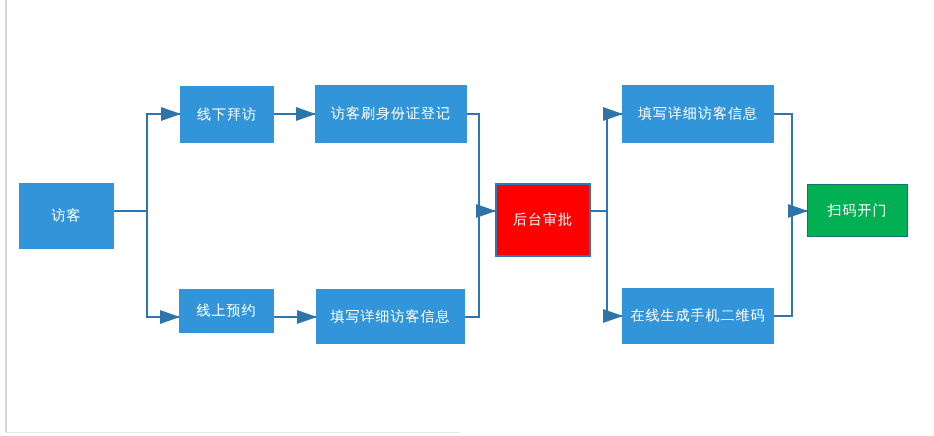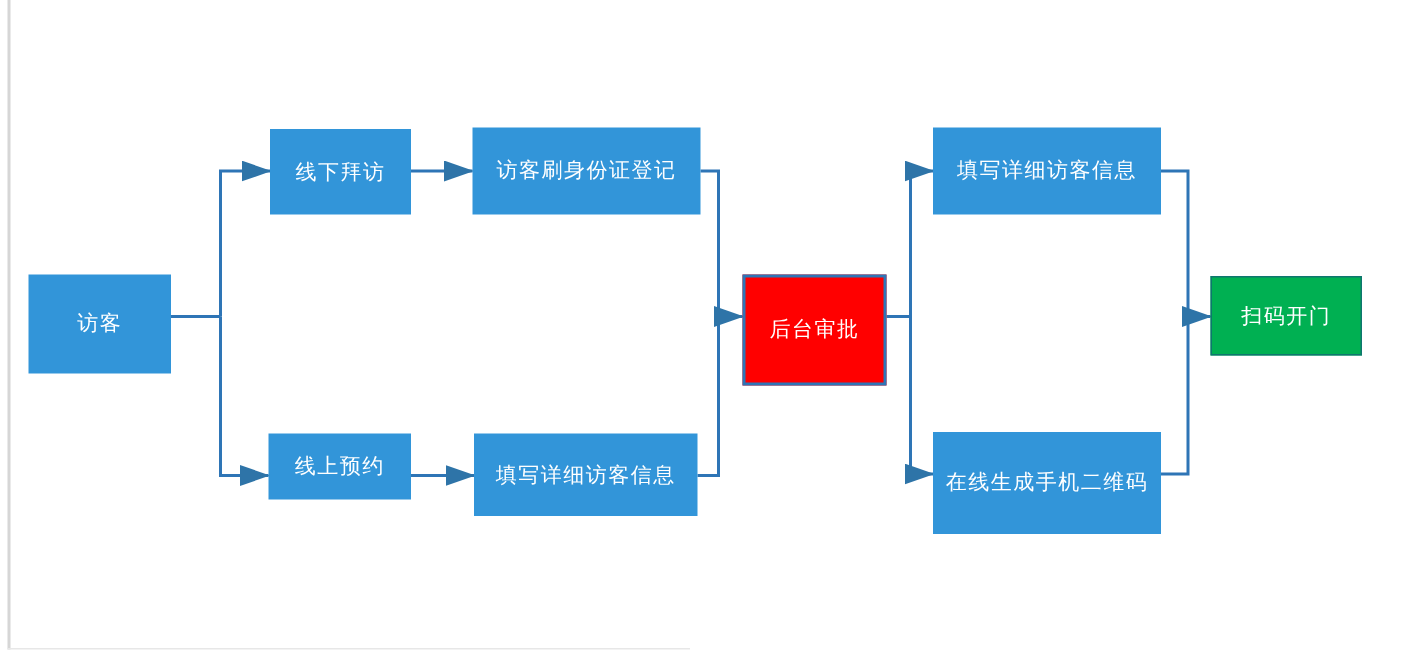--- a/index.html
+++ b/index.html
@@ -30,21 +30,21 @@
   .node.green { background:#00b052; border:1px solid #0f766e; }
 
   
   #n-visitor { left:19px;  top:183px; width:95px;  height:66px; }
   #n-offline { left:180px; top:86px;  width:94px;  height:57px; }
   #n-idreg   { left:315px; top:85px;  width:152px; height:58px; }
   #n-online  { left:179px; top:289px; width:95px;  height:44px; }
   #n-fill    { left:316px; top:289px; width:149px; height:55px; }
   #n-approve { left:495px; top:183px; width:96px;  height:74px; }
   #n-print   { left:622px; top:85px;  width:152px; height:58px; }
-  #n-mobile  { left:622px; top:288px; width:152px; height:68px; }
+  #n-mobile  { left:622px; top:288px; width:152px; height:56px; }
   #n-scan    { left:807px; top:184px; width:101px; height:53px; }
 
   
   #edge-left {
     position:absolute; z-index:0;
     left:5px; top:0; width:2px; height:433px;
     background:#d6d6d6;
   }
   #edge-bottom {
     position:absolute; z-index:0;

